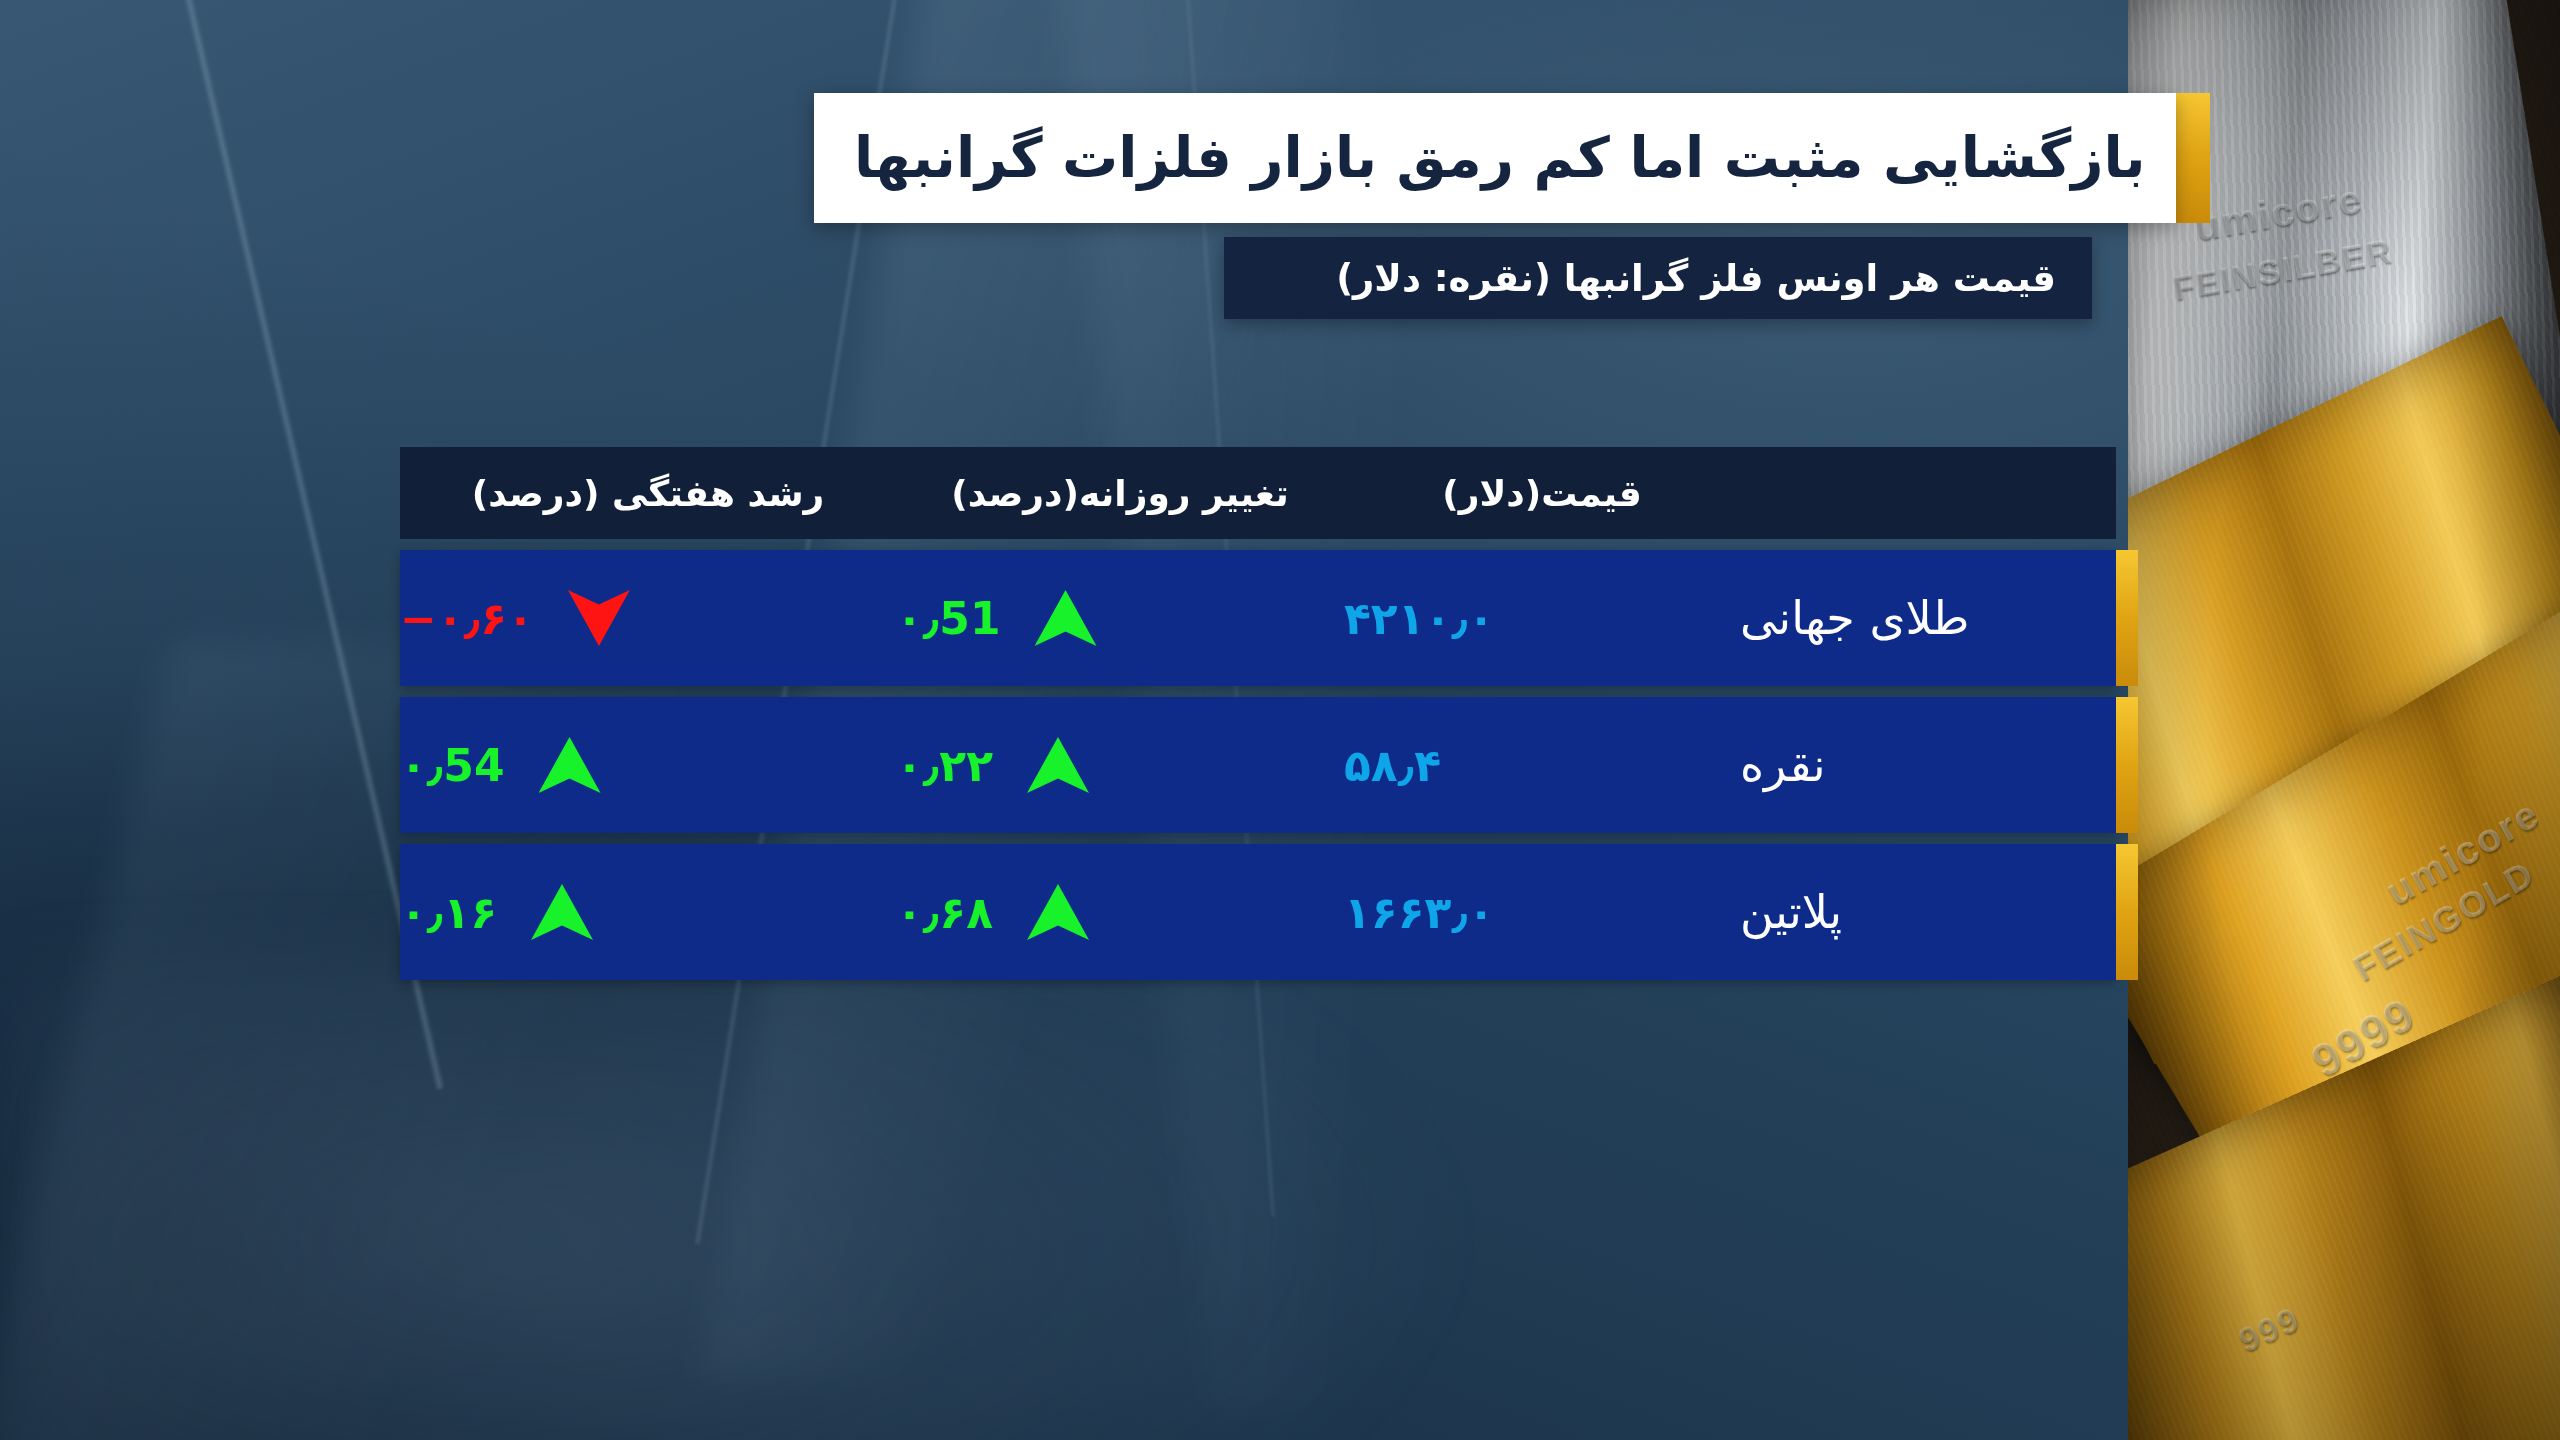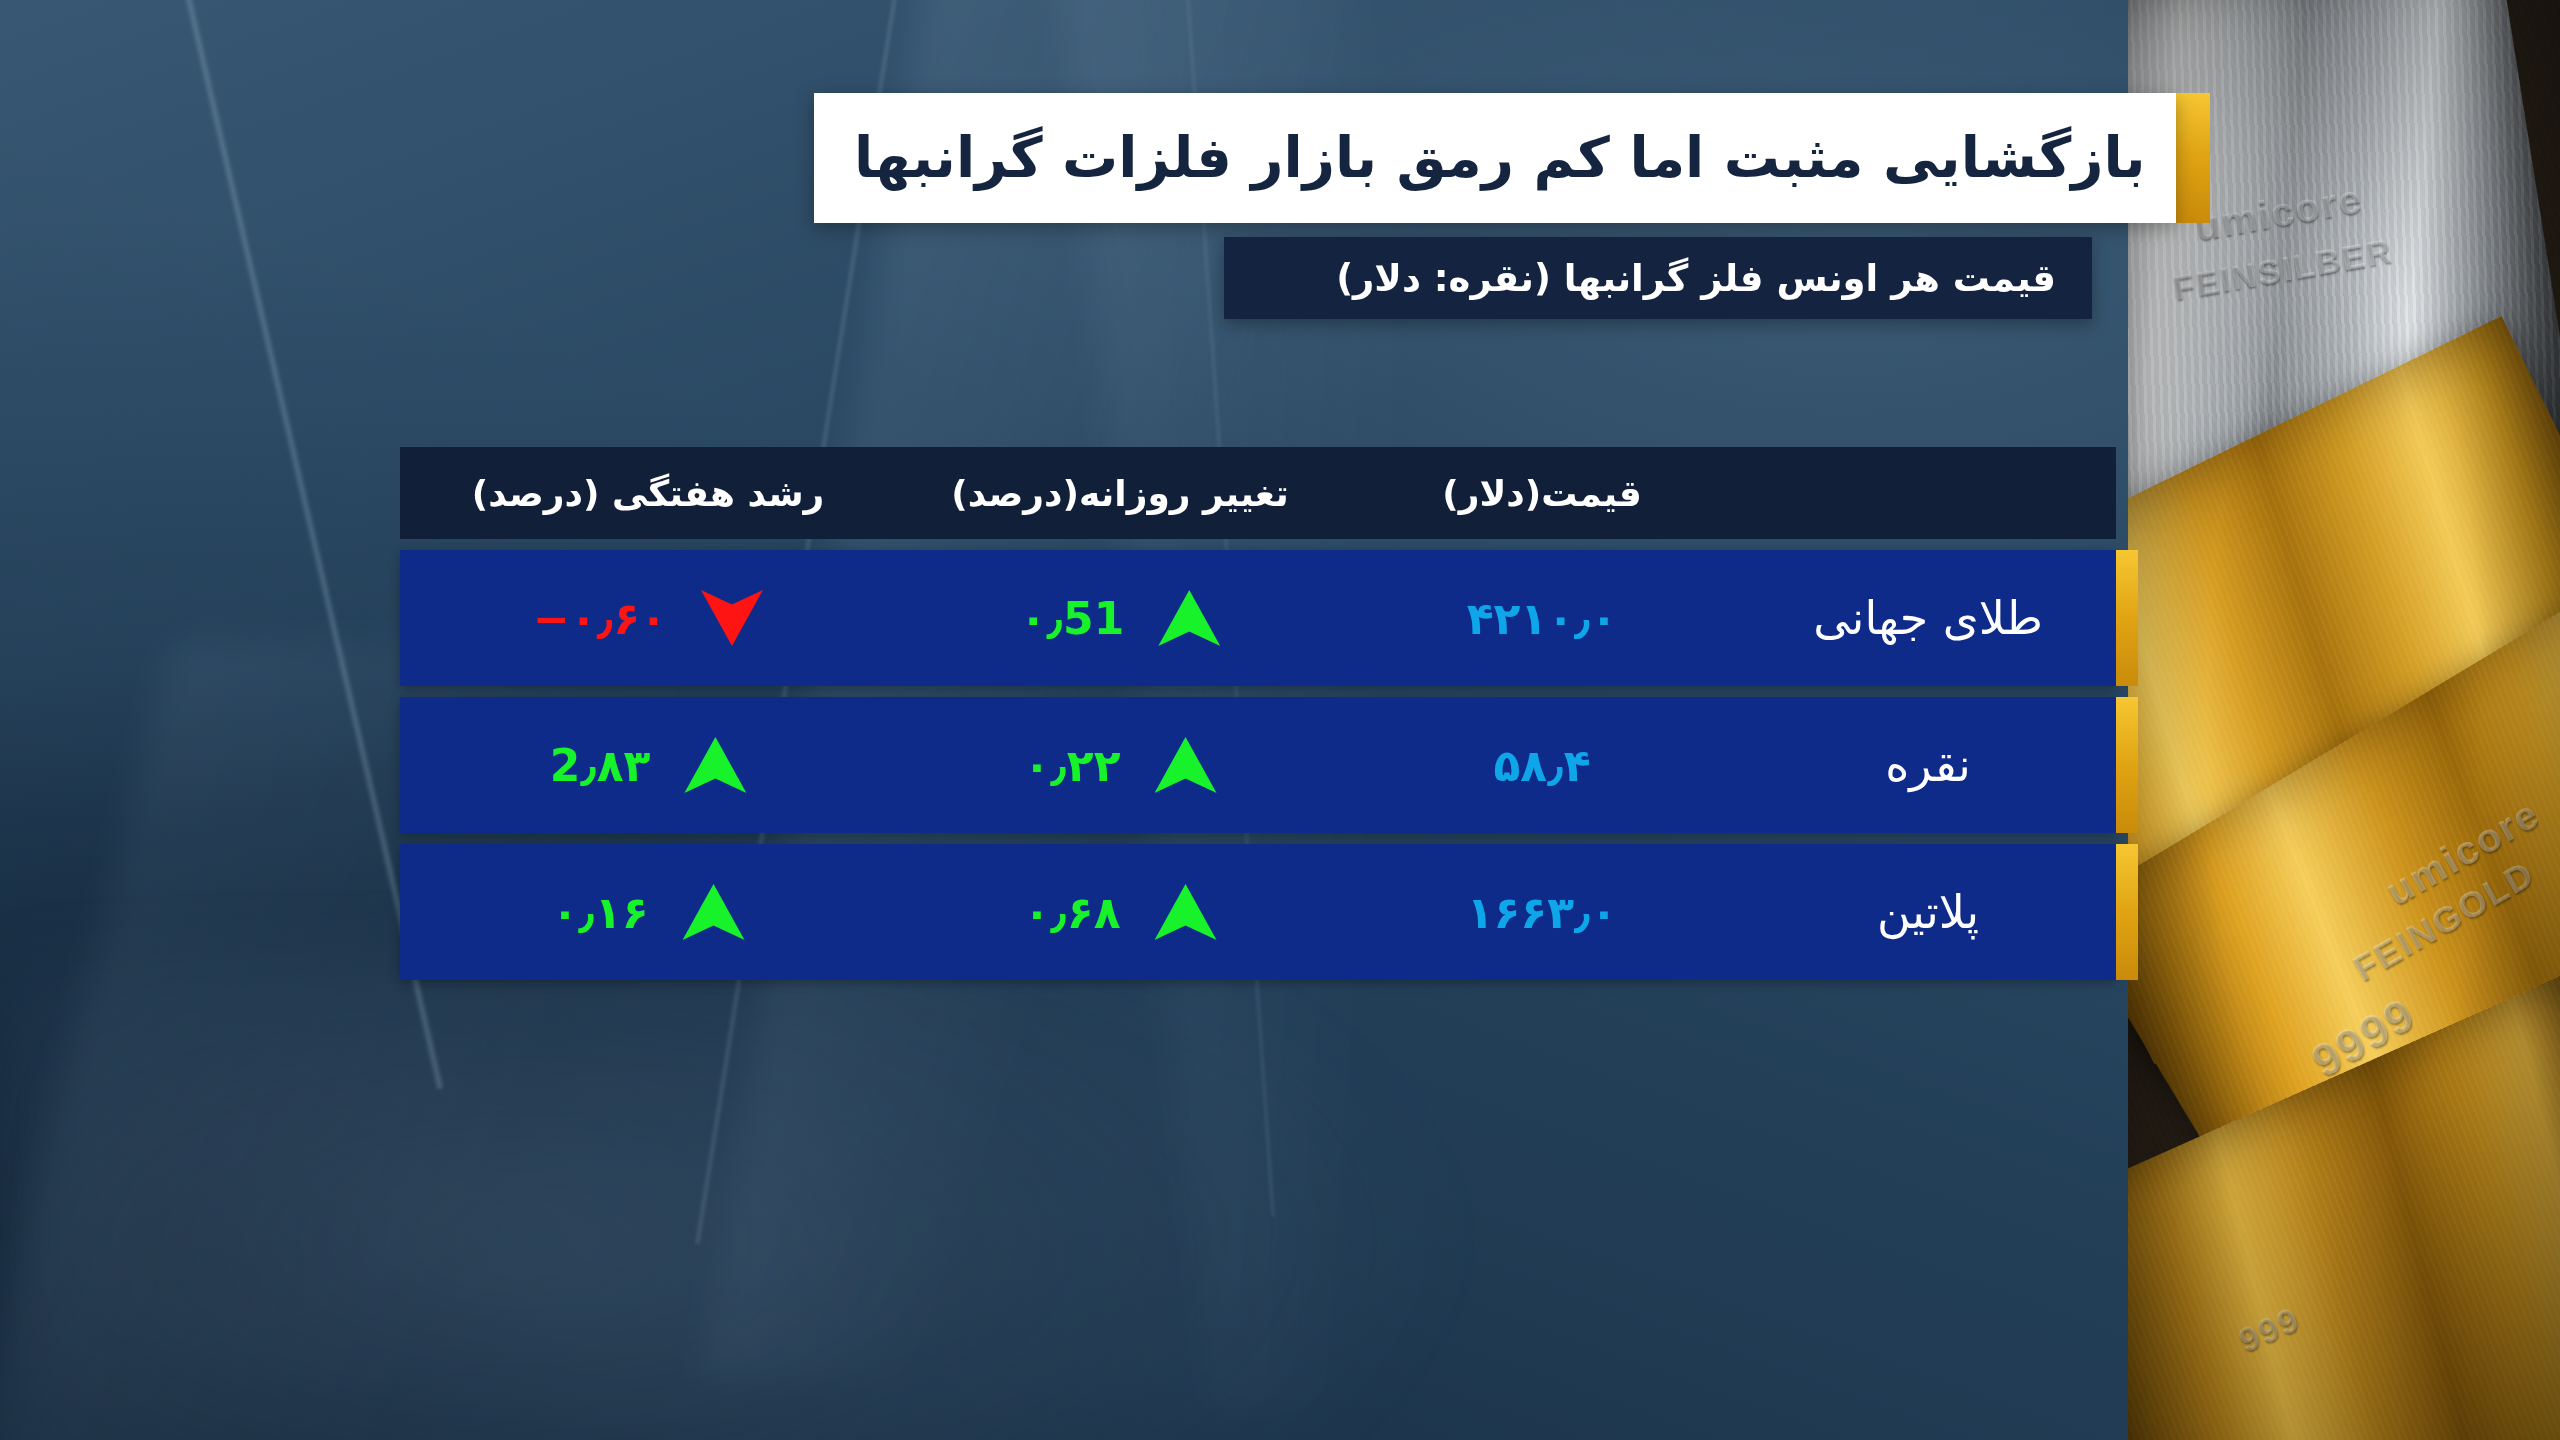--- a/index.html
+++ b/index.html
@@ -106,21 +106,21 @@
   }
 
   .row {
     position:relative;
     height:136px;
     background:#0e2b8a;
     display:flex; align-items:center;
     margin-top:11px;
     box-shadow:0 3px 10px rgba(0,0,0,.28);
   }
-  .row .col { display:flex; align-items:center; justify-content:center; height:100%; }
+  .row .col { display:flex; align-items:center; justify-content:flex-end; height:100%; }
   .row-tab {
     position:absolute; right:-22px; top:0; bottom:0; width:22px;
     background:linear-gradient(180deg,#f6c732 0%,#e0a413 50%,#c98b0a 100%);
   }
 
   
   .c-name   { width:376px; }
   .c-price  { width:396px; }
   .c-daily  { width:448px; }
   .c-weekly { width:496px; }
@@ -320,21 +320,21 @@
       </div>
       <div class="col c-daily">
         <span class="change">
           <span class="arrow arrow-up"></span>
           <span class="val up">۰٫۲۲</span>
         </span>
       </div>
       <div class="col c-weekly">
         <span class="change">
           <span class="arrow arrow-up"></span>
-          <span class="val up">2٫۸۳</span>
+          <span class="val up">۰٫54</span>
         </span>
       </div>
     </div>
 
     <div class="row">
       <div class="row-tab"></div>
       <div class="col c-name">
         <span class="cell-name">پلاتین</span>
       </div>
       <div class="col c-price">

